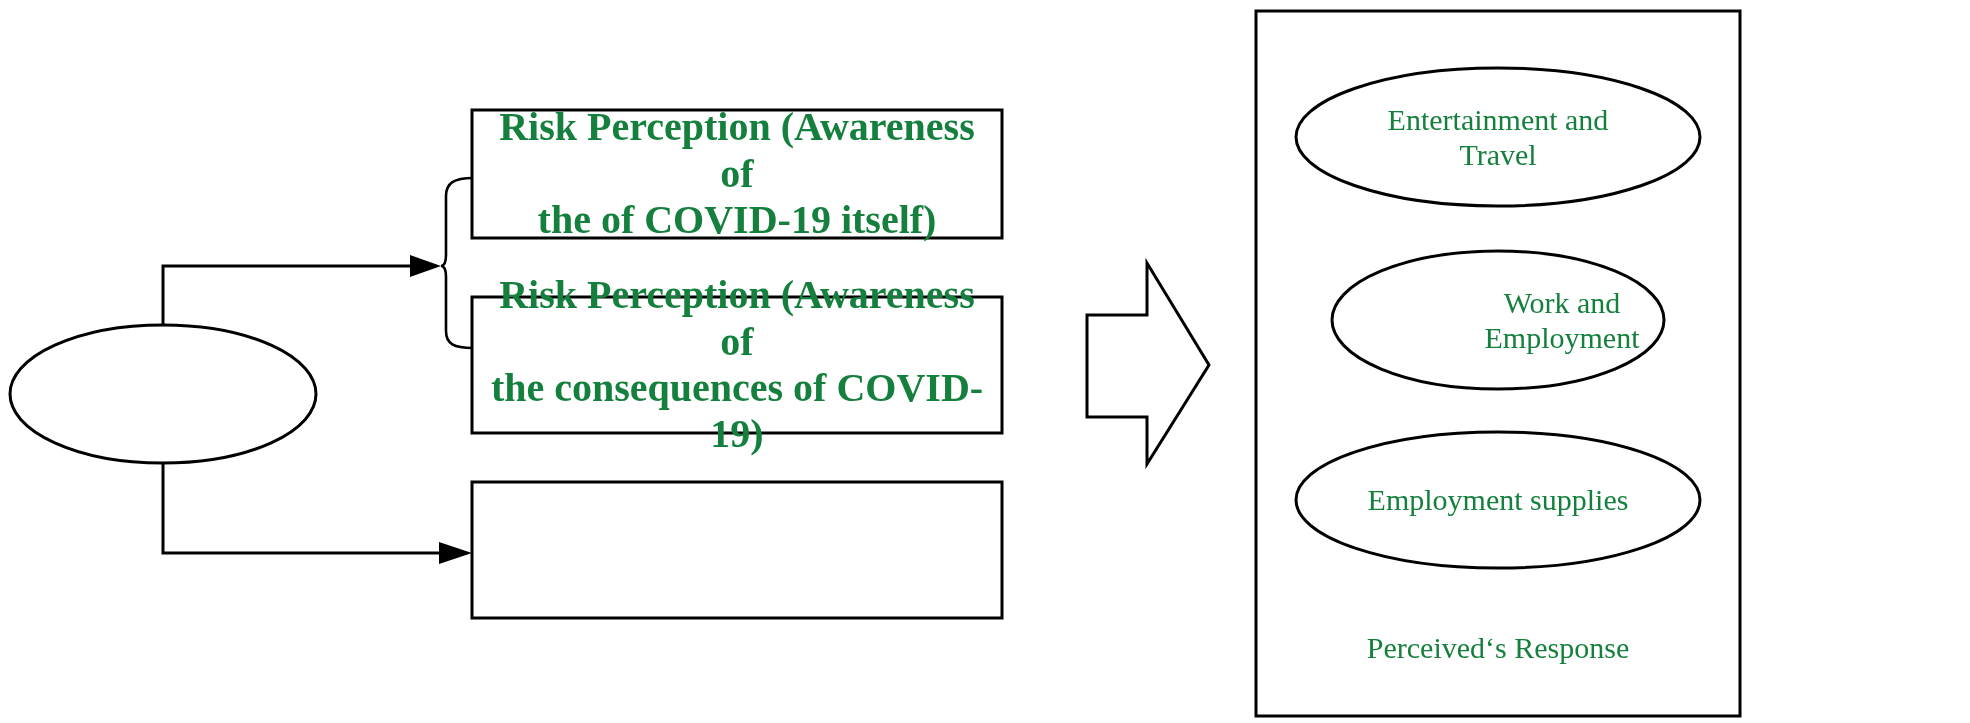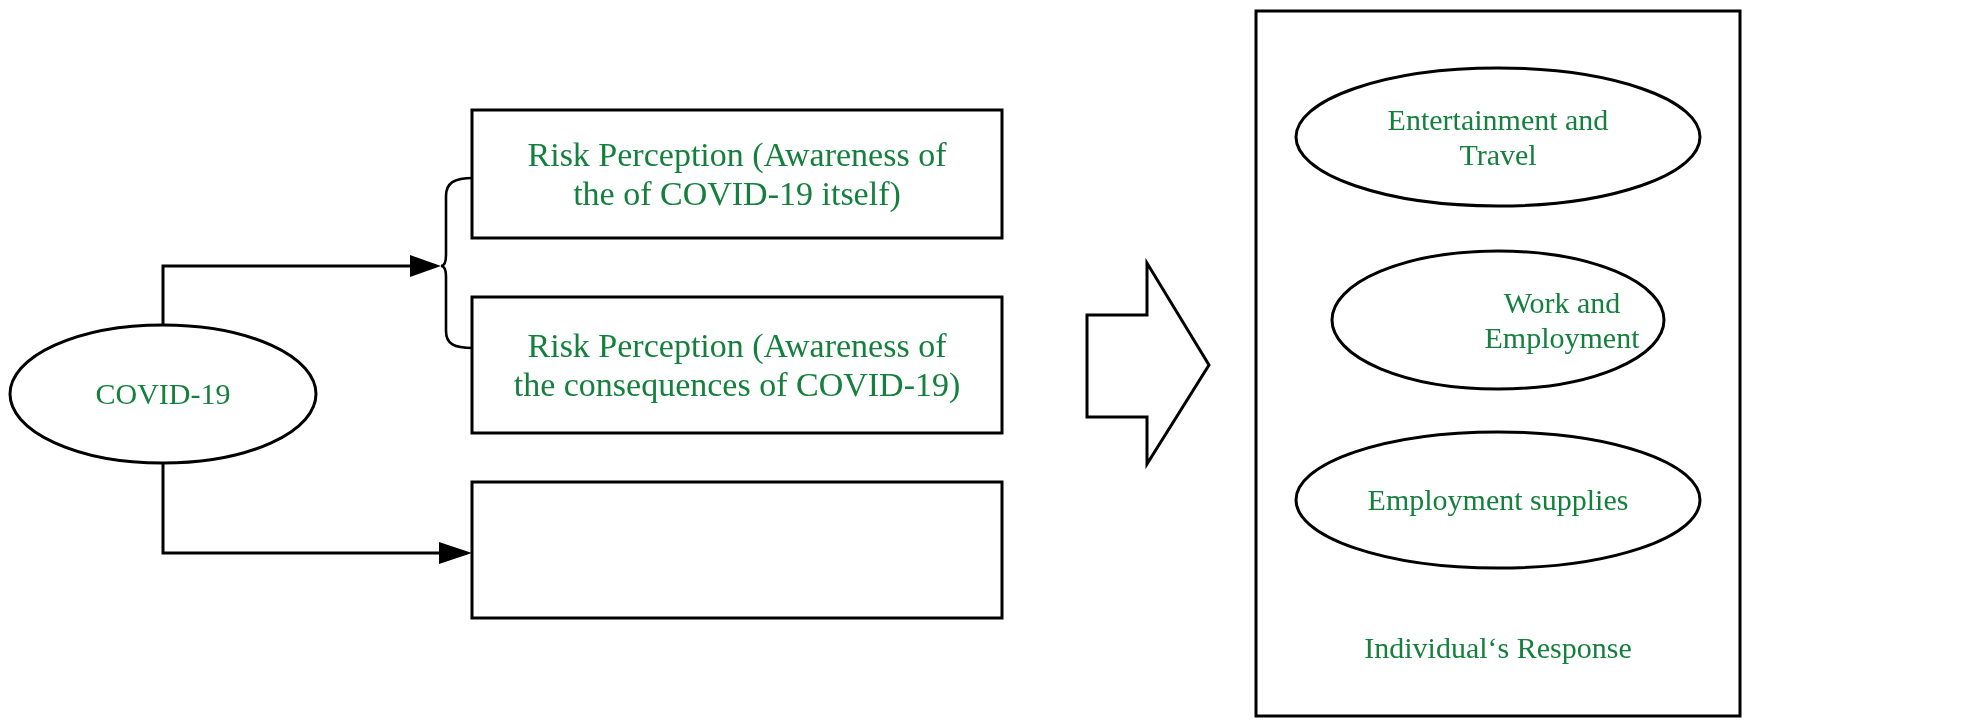--- a/index.html
+++ b/index.html
@@ -47,21 +47,22 @@
     display: flex;
     align-items: center;
     justify-content: center;
     text-align: center;
     color: #15803d;
     line-height: 1.16;
     white-space: pre-line;
     pointer-events: none;
   }
   .box-label {
-    font-size: 34px;
+    font-size: 40px;
+    font-weight: bold;
   }
   .ellipse-label {
     font-size: 30px;
   }
   .covid-label {
     font-size: 30px;
   }
   .panel-caption {
     font-size: 30px;
   }
@@ -98,32 +99,31 @@
     <polygon class="shape-fill" points="1087,315 1147,315 1147,263 1209,365 1147,464 1147,417 1087,417"></polygon>
 
     <rect x="1256" y="11" width="484" height="705" class="shape-fill"></rect>
 
     <ellipse cx="1498" cy="137" rx="202" ry="69" class="shape-fill"></ellipse>
     <ellipse cx="1498" cy="320" rx="166" ry="69" class="shape-fill"></ellipse>
     <ellipse cx="1498" cy="500" rx="202" ry="68" class="shape-fill"></ellipse>
 
   </svg>
 
-  <div class="node-label covid-label" style="left:10px; top:360px; width:306px; height:68px;">COVID-19</div>
 
   <div class="node-label box-label" style="left:482px; top:124px; width:510px; height:100px;">Risk Perception (Awareness of
 the of COVID-19 itself)</div>
 
   <div class="node-label box-label" style="left:482px; top:312px; width:510px; height:106px;">Risk Perception (Awareness of
 the consequences of COVID-19)</div>
 
 
   <div class="node-label ellipse-label" style="left:1316px; top:103px; width:364px; height:70px;">Entertainment and
 Travel</div>
 
   <div class="node-label ellipse-label" style="left:1400px; top:286px; width:324px; height:70px;">Work and
 Employment</div>
 
   <div class="node-label ellipse-label" style="left:1316px; top:480px; width:364px; height:40px;">Employment supplies</div>
 
-  <div class="node-label panel-caption" style="left:1276px; top:628px; width:444px; height:40px;">Individual‘s Response</div>
+  <div class="node-label panel-caption" style="left:1276px; top:628px; width:444px; height:40px;">Perceived‘s Response</div>
 
 </div>
 
 </body></html>

